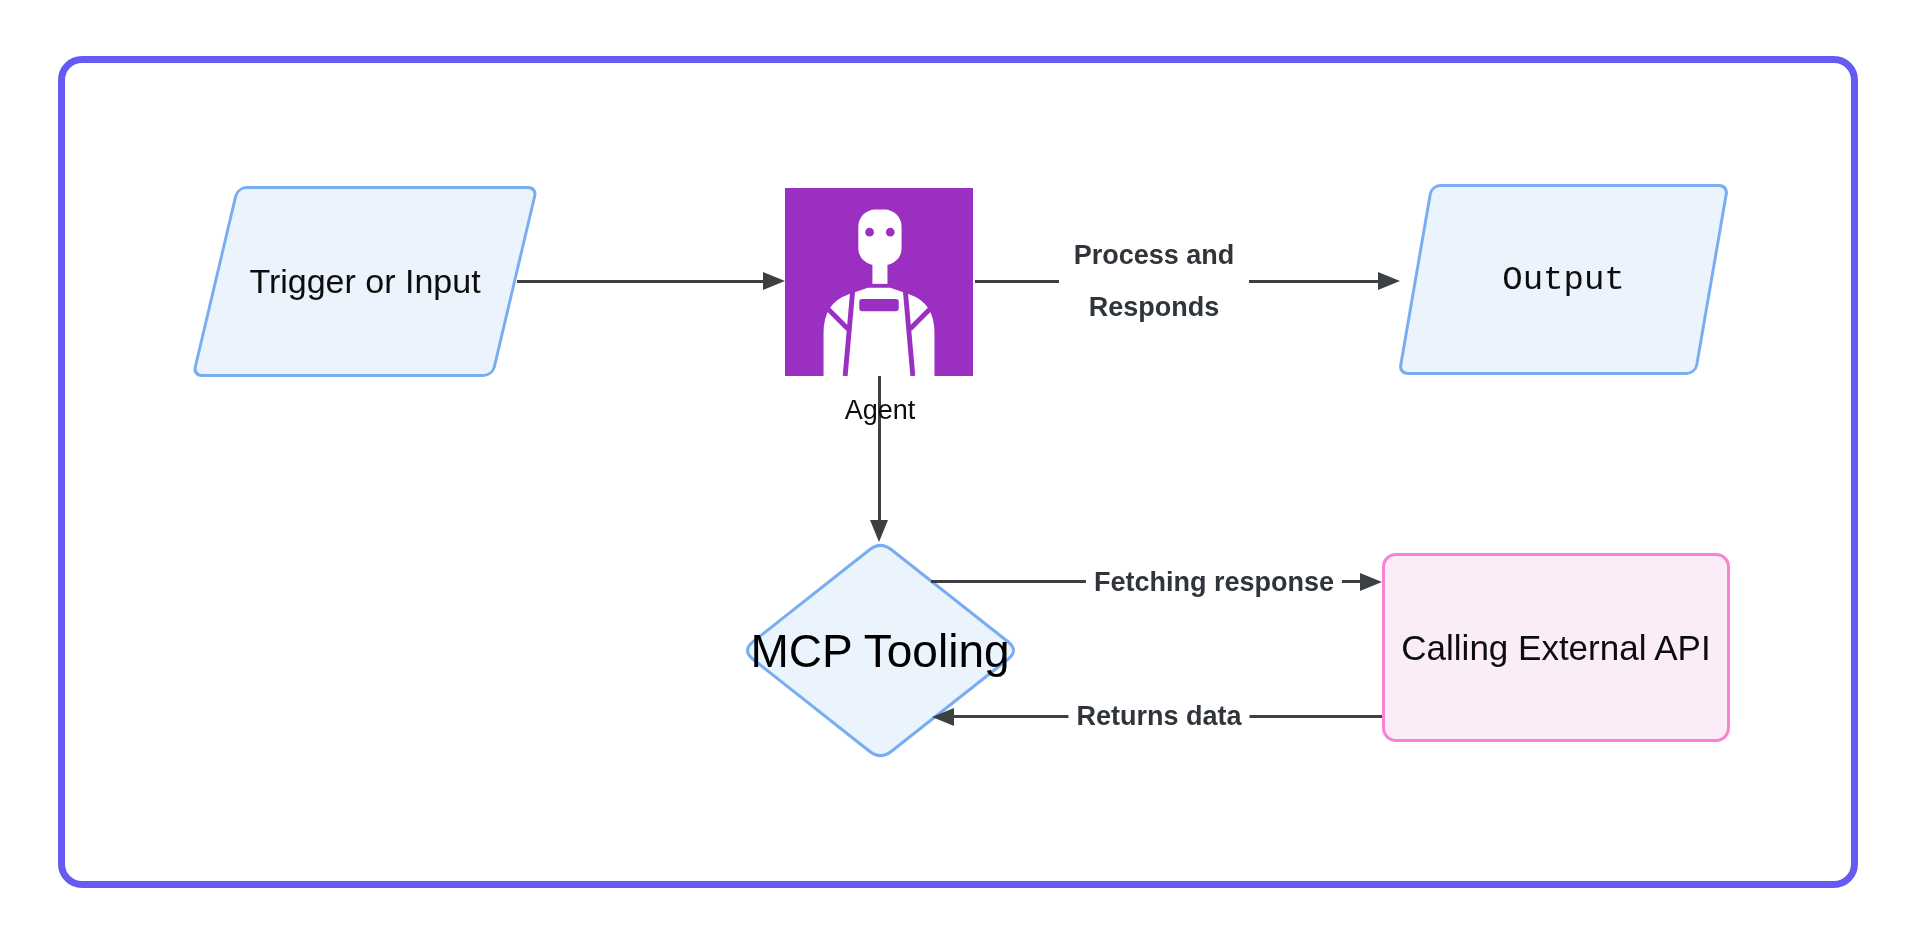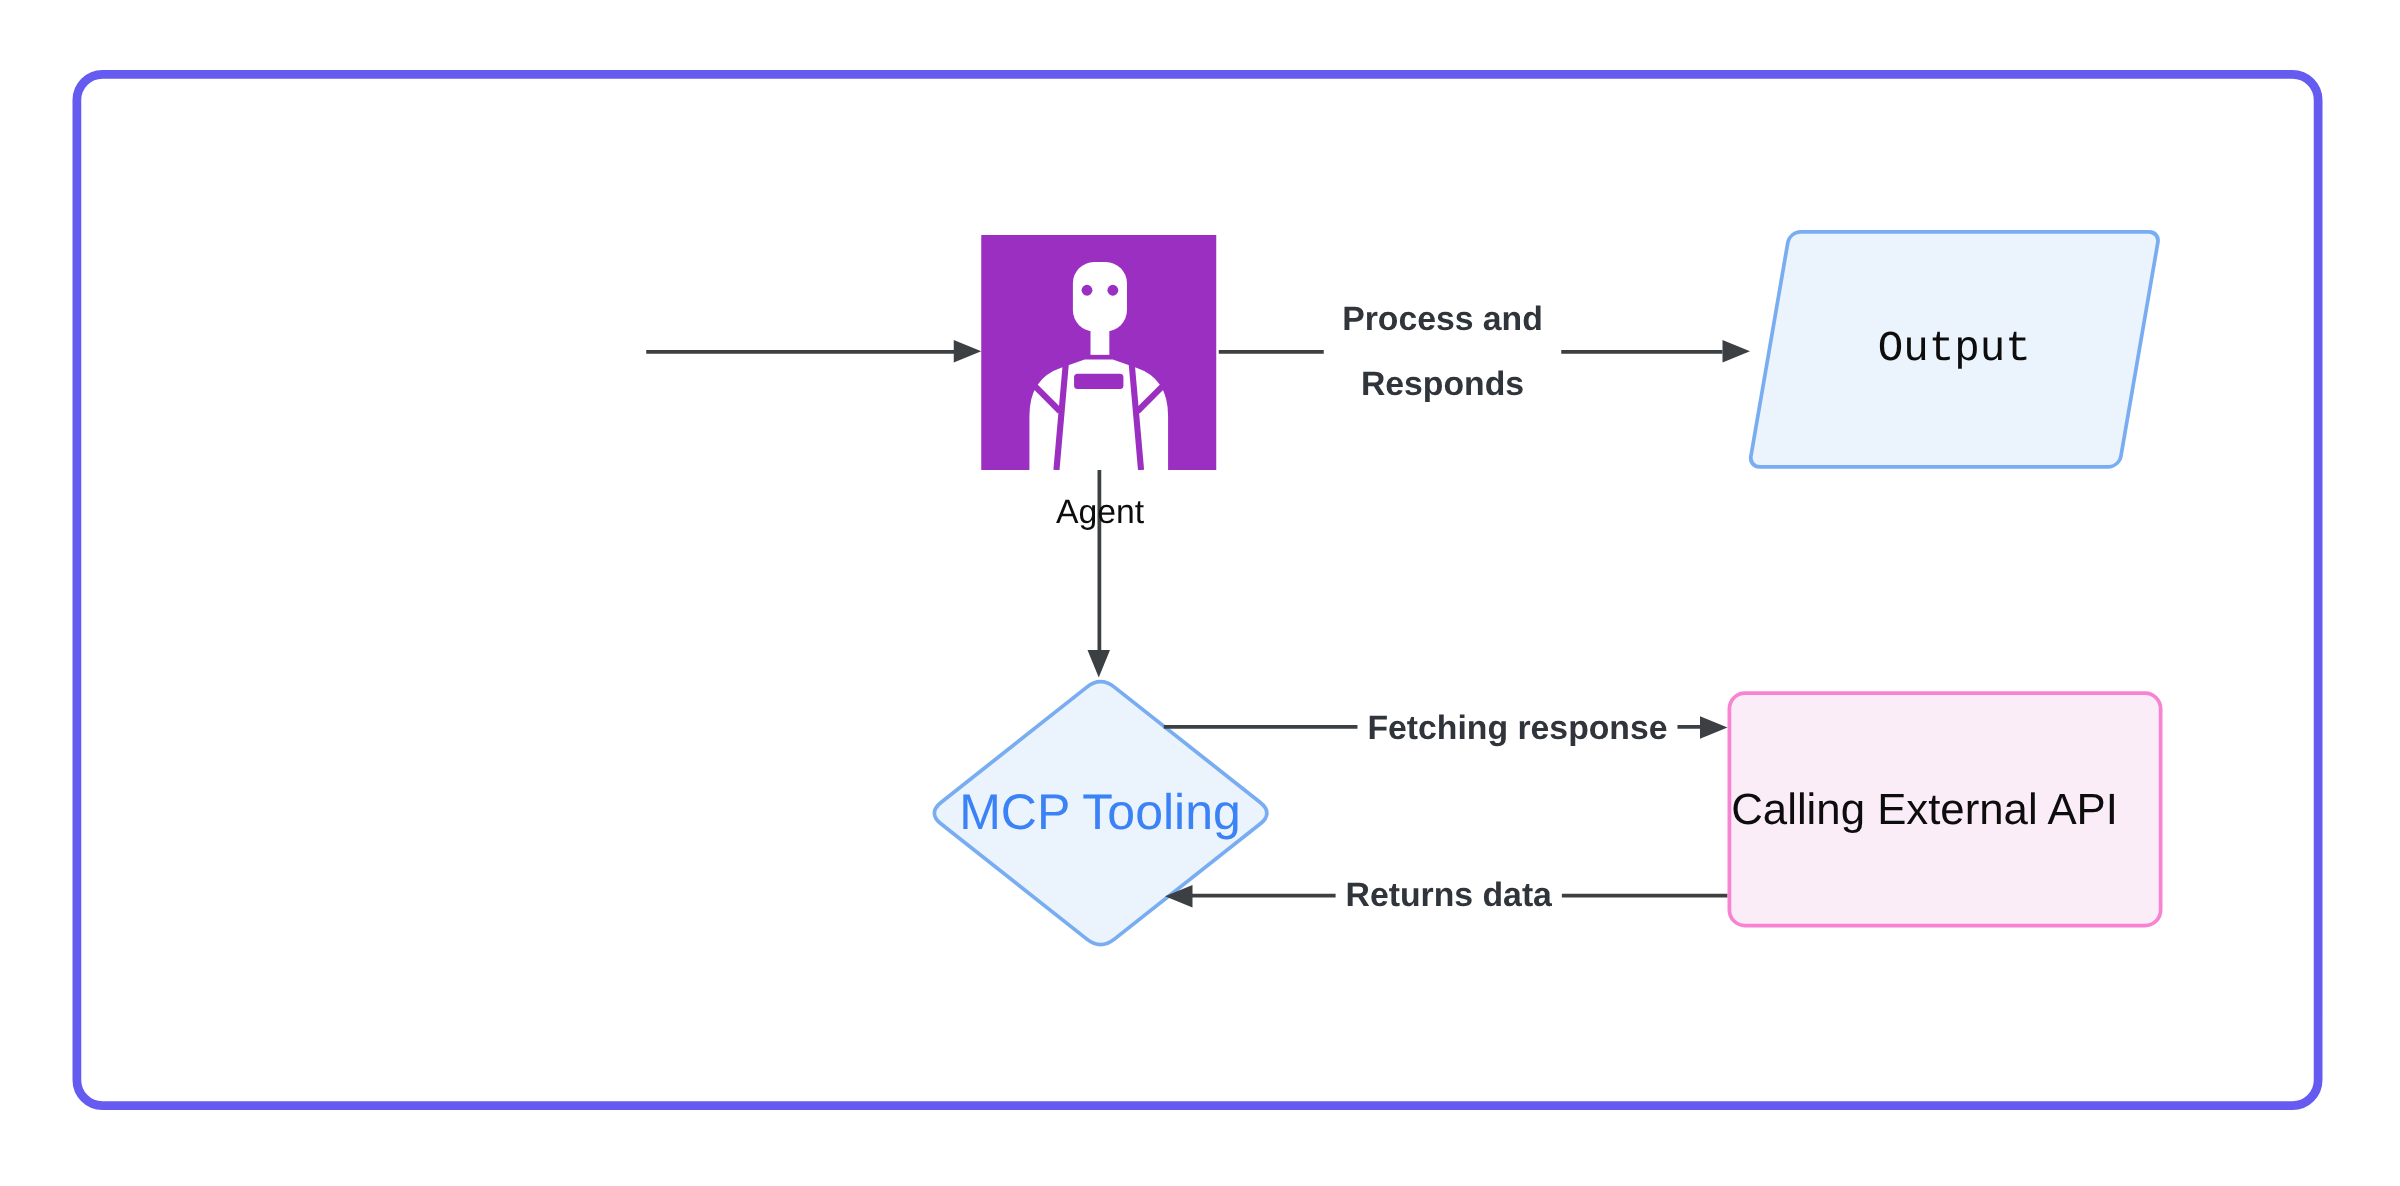--- a/index.html
+++ b/index.html
@@ -77,38 +77,38 @@
   .diamond-svg {
     position: absolute;
     left: 740px; top: 539px;
     width: 281px; height: 223px;
     z-index: 1;
   }
   .diamond-label {
     position: absolute;
     left: 880px; top: 651px;
     transform: translate(-50%, -50%);
-    font-size: 40px;
-    color: #3b82f6;
+    font-size: 46px;
+    color: #000000;
     z-index: 3;
     white-space: nowrap;
   }
 
   
   .api-box {
     position: absolute;
     left: 1382px; top: 553px;
     width: 348px; height: 189px;
     box-sizing: border-box;
     background: #FBEDF8;
     border: 3px solid #F783D2;
     border-radius: 14px;
     display: flex;
     align-items: center;
-    justify-content: flex-start;
+    justify-content: center;
     z-index: 1;
   }
   .api-box .node-label { font-size: 35px; }
 
   
   .hline, .vline {
     position: absolute;
     background: #3C4043;
     z-index: 1;
   }
@@ -153,20 +153,24 @@
     padding: 0 4px;
   }
 </style>
 </head>
 <body>
 
 <div class="canvas">
 
   <div class="frame"></div>
 
+  <div class="node para-trigger" style="left:192px; top:186px; width:346px; height:191px;">
+    <div class="para-shape"></div>
+    <span class="node-label">Trigger or Input</span>
+  </div>
 
   <div class="hline" style="left:517px; top:280px; width:248px;"></div>
   <div class="arrow-right" style="left:763px; top:272px;"></div>
 
   <div class="agent-box">
     <span>
       <svg viewBox="0 0 100 100" preserveAspectRatio="none" aria-hidden="true">
 
         <rect x="39" y="11.5" width="23" height="29.5" rx="9" fill="#ffffff"></rect>
         <circle cx="45" cy="23.5" r="2.3" fill="#9B2FC1"></circle>

